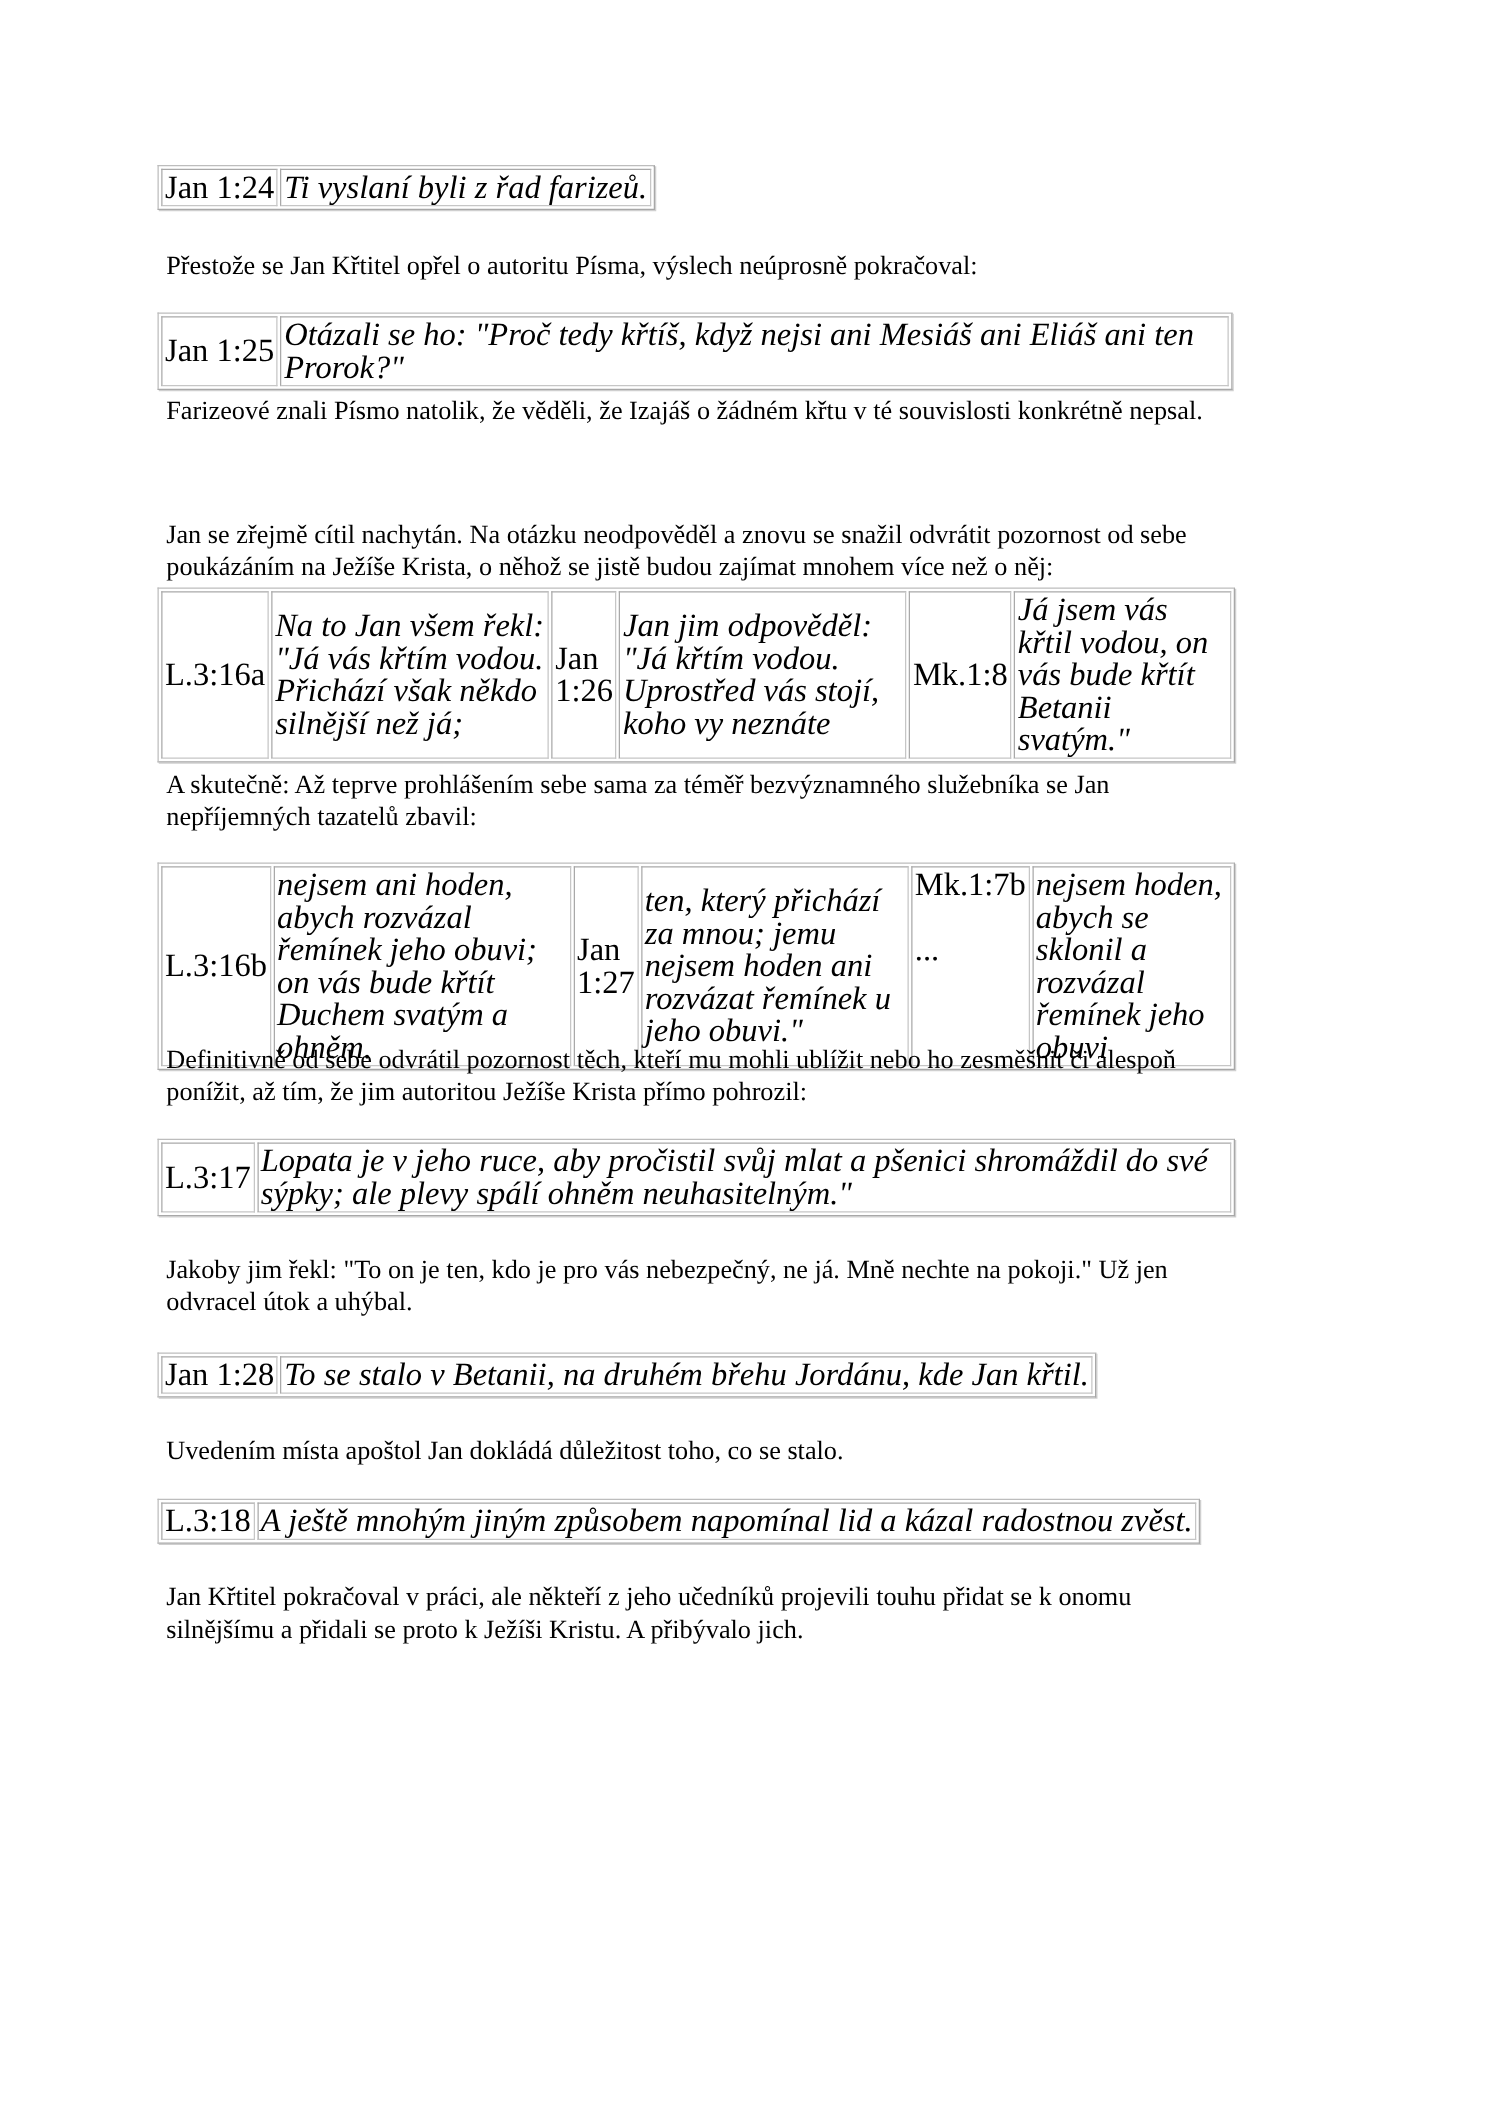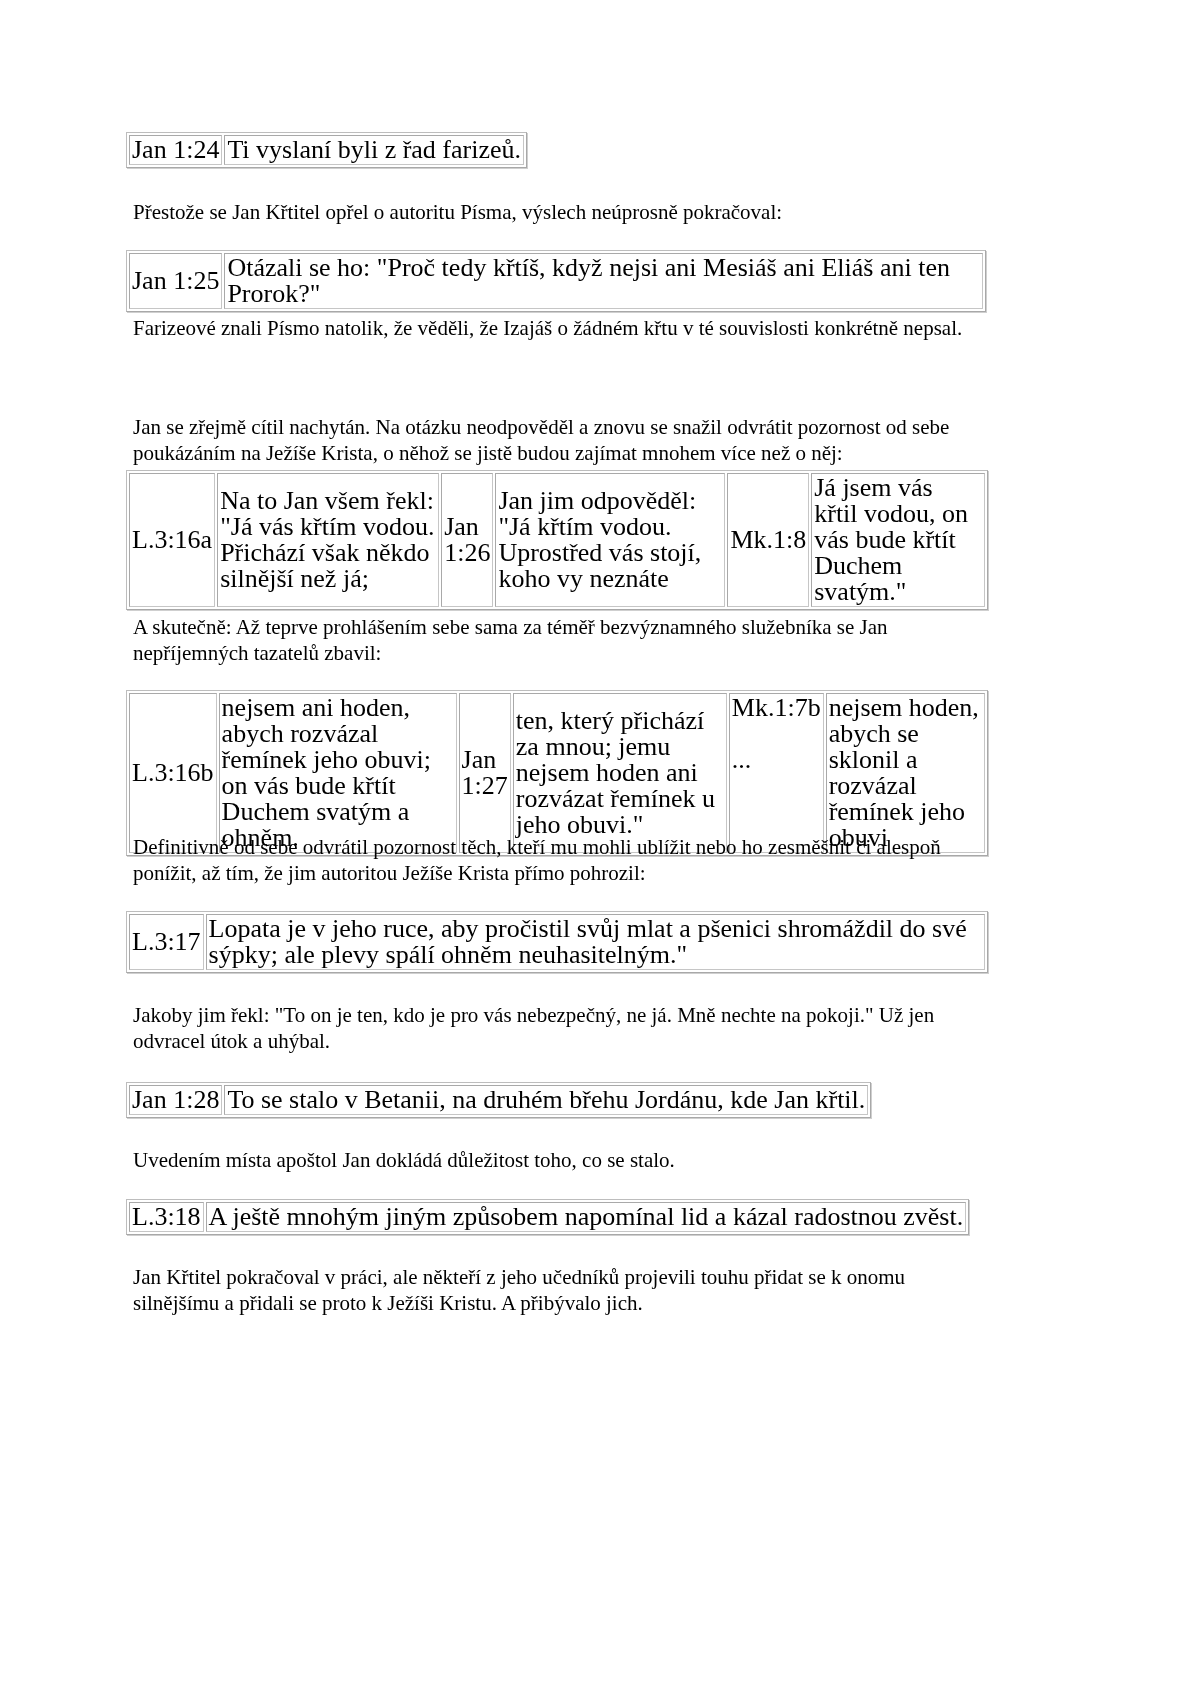--- a/index.html
+++ b/index.html
@@ -19,21 +19,21 @@
       background: #fff;
     }
     table.verse td {
       border: 1px solid #c6c6c6;
       border-top-color: #a9a9a9; border-left-color: #a9a9a9;
       padding: 1px 2px;
       vertical-align: middle;
       font-size: 26px; line-height: 26px;
     }
     td.ref { font-style: normal; white-space: nowrap; }
-    td.txt { }
+    td.txt { font-style: italic; }
   </style>
 </head>
 <body>
 
 <div class="page">
 
   <table class="verse" style="top:132px;">
     <tbody>
         <tr>
       <td class="ref">Jan 1:24</td>
@@ -58,21 +58,21 @@
   <p style="top:394px;margin-top:20px;">Jan se zřejmě cítil nachytán. Na otázku neodpověděl a znovu se snažil odvrátit pozornost od sebe poukázáním na Ježíše Krista, o něhož se jistě budou zajímat mnohem více než o něj:</p>
 
   <table class="verse" style="top:470px; width:862px;">
     <tbody>
         <tr>
       <td class="ref" style="width:68px;">L.3:16a</td>
       <td class="txt" style="width:216px;">Na to Jan všem řekl: "Já vás křtím vodou. Přichází však někdo silnější než já;</td>
       <td class="ref" style="width:44px; white-space:normal;">Jan 1:26</td>
       <td class="txt" style="width:224px;">Jan jim odpověděl: "Já křtím vodou. Uprostřed vás stojí, koho vy neznáte</td>
       <td class="ref" style="width:66px;">Mk.1:8</td>
-      <td class="txt">Já jsem vás křtil vodou, on vás bude křtít Duchem svatým."</td>
+      <td class="txt">Já jsem vás křtil vodou, on vás bude křtít Betanii svatým."</td>
     </tr>
   </tbody>
     </table>
 
   <p style="top:614px;">A skutečně: Až teprve prohlášením sebe sama za téměř bezvýznamného služebníka se Jan nepříjemných tazatelů zbavil:</p>
 
   <table class="verse" style="top:690px; width:862px;">
     <tbody>
         <tr>
       <td class="ref" style="width:68px;">L.3:16b</td>

